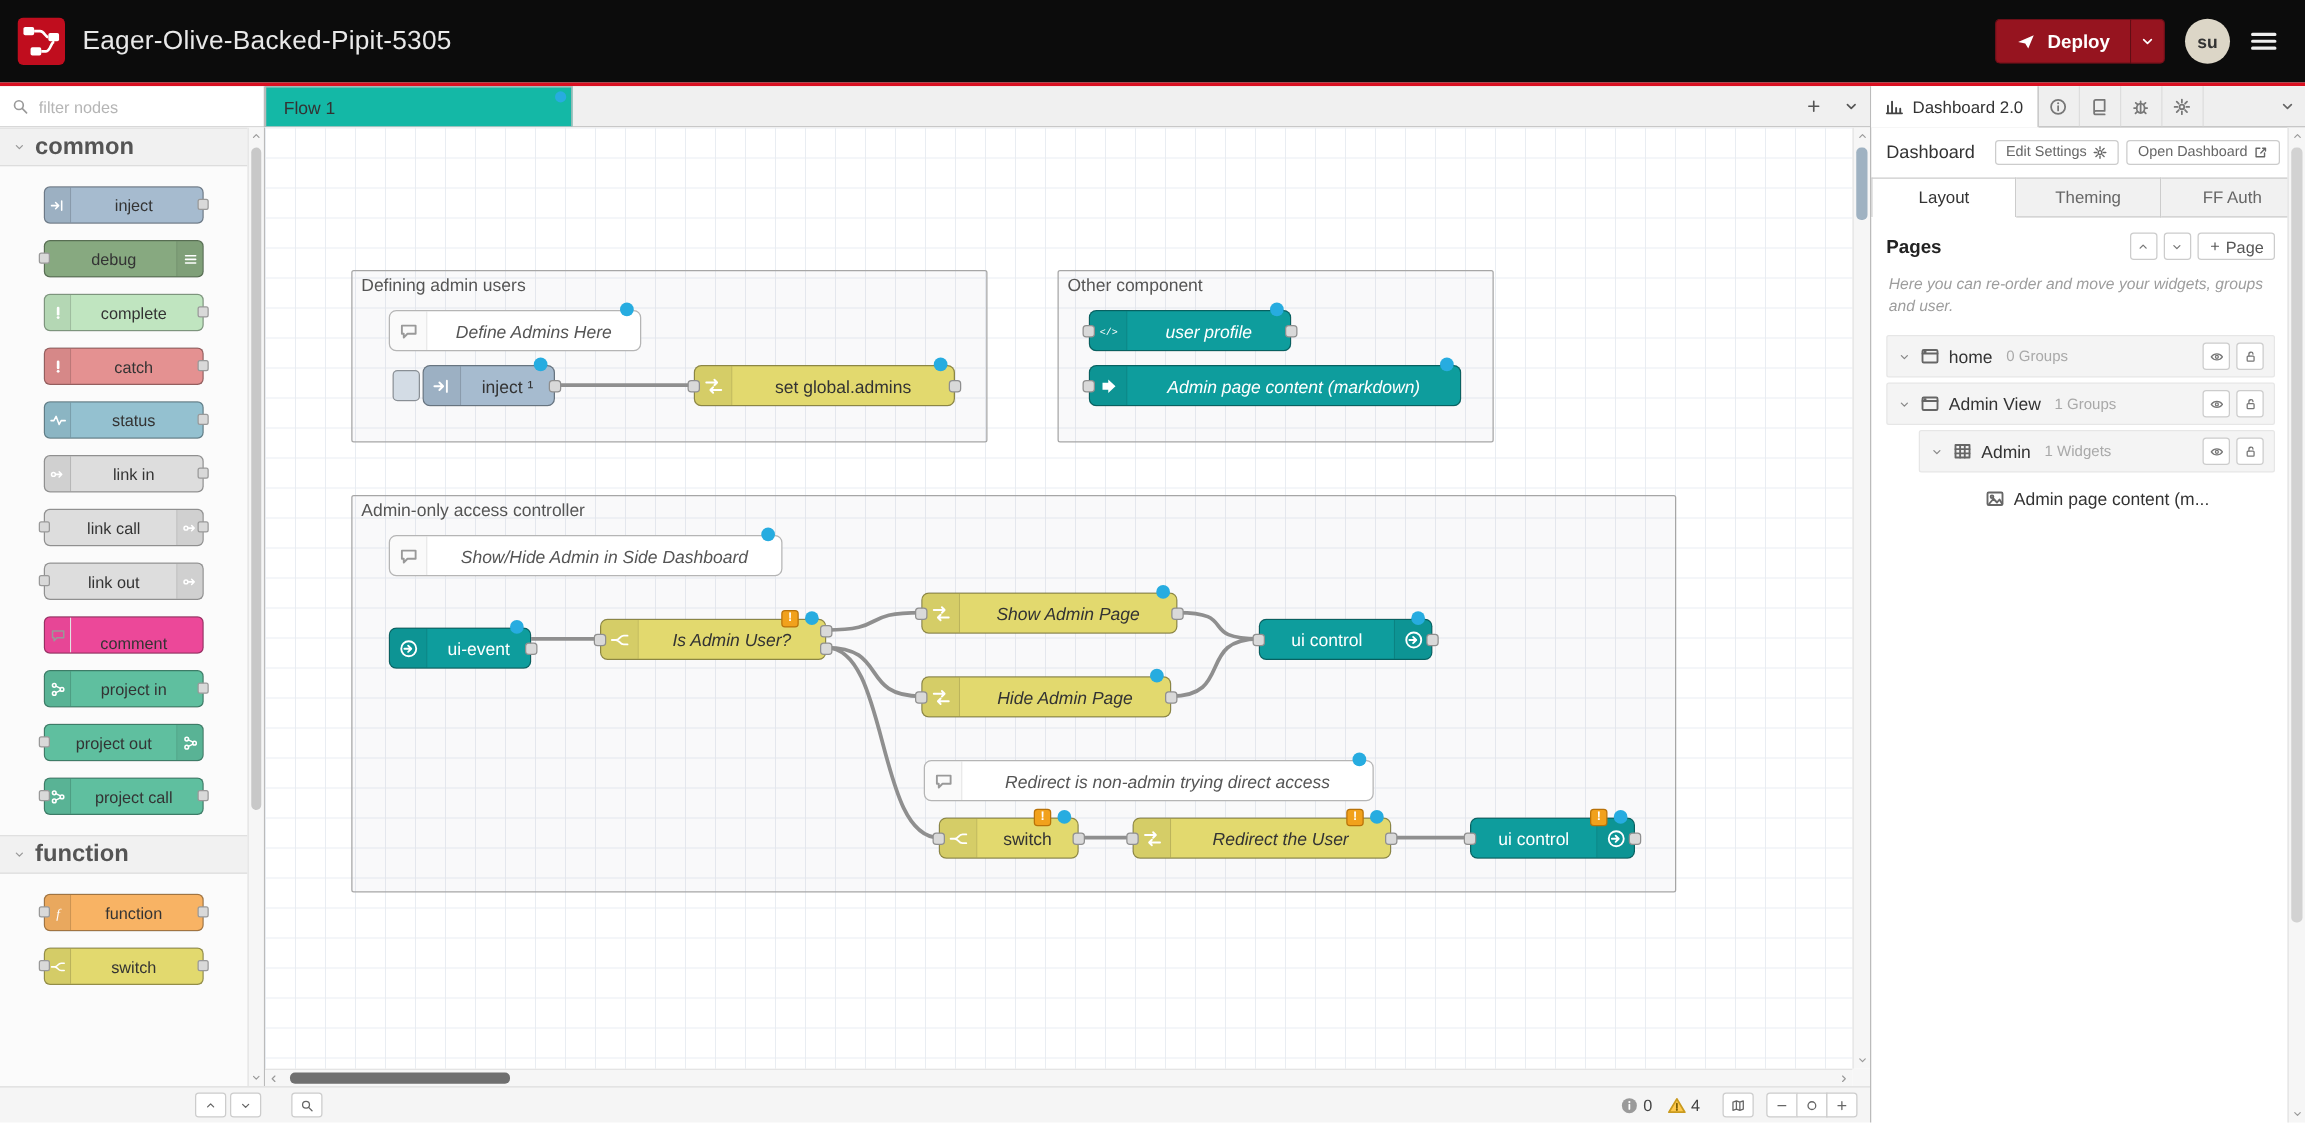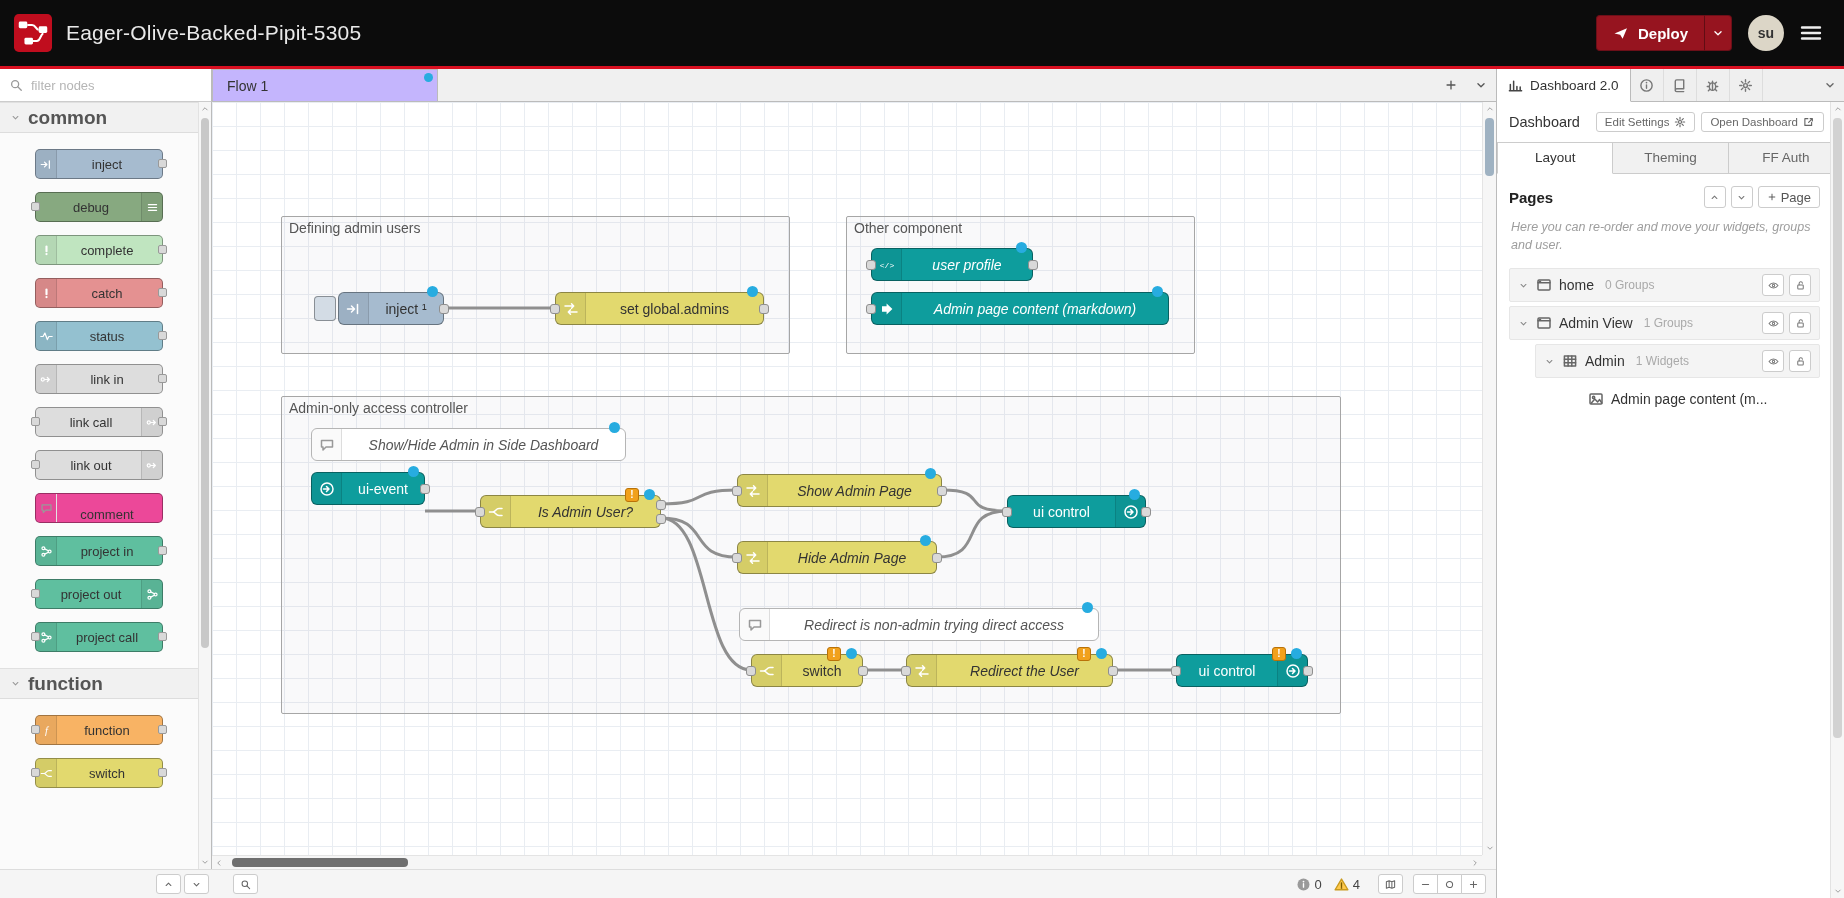--- a/index.html
+++ b/index.html
@@ -22,21 +22,21 @@
   .menu-btn .icn{width:22px;height:22px;}
   .redline{height:3px;background:#da1021;}
 
   
   .main{position:absolute;top:69px;left:0;width:1844px;bottom:0;}
   .topbar{position:absolute;top:0;left:0;width:1496px;height:33px;}
   .search{position:absolute;left:0;top:0;width:212px;height:33px;background:#fff;border-bottom:1px solid #ccc;border-right:1px solid #bbb;display:flex;align-items:center;padding:0 9px;gap:6px;color:#999;}
   .search input{border:none;outline:none;flex:1;font-size:13px;color:#333;background:transparent;min-width:0;font-family:"Liberation Sans",sans-serif;}
   .search input::placeholder{color:#b5b5b5;}
   .tabbar{position:absolute;left:212px;right:0;top:0;height:33px;background:#f0f0f0;border-bottom:1px solid #bbb;display:flex;}
-  .flow-tab{position:relative;width:226px;background:#c4b5fd;border:1px solid #bbb;border-bottom:none;display:flex;align-items:center;padding:12px 14px;font-size:14px;color:#333;cursor:pointer;}
+  .flow-tab{position:relative;width:246px;background:#14b8a6;border:1px solid #bbb;border-bottom:none;display:flex;align-items:center;padding:12px 14px;font-size:14px;color:#333;cursor:pointer;}
   .tab-dot{position:absolute;top:3px;right:4px;width:9px;height:9px;border-radius:50%;background:#27ace0;}
   .tabbar-btns{margin-left:auto;display:flex;align-items:stretch;}
   .tb-btn{width:30px;display:flex;align-items:center;justify-content:center;color:#555;cursor:pointer;}
 
   
   .palette{position:absolute;top:33px;left:0;width:212px;bottom:29px;background:#fbfbfb;border-right:1px solid #bbb;overflow:hidden;}
   #palette-scroll{position:absolute;top:0;left:0;right:13px;bottom:0;}
   .pal-cat{height:31px;background:#f1f1f1;border-top:1px solid #e0e0e0;border-bottom:1px solid #ddd;display:flex;align-items:center;gap:7px;padding:0 10px;font-size:19px;font-weight:bold;color:#555;cursor:pointer;}
   .pal-cat .icn{width:11px;height:11px;color:#999;}
   .pal-box{padding:3px 0;}
@@ -450,20 +450,29 @@
           <path d="M232 206 C287.5 206 287.5 206 343 206" class="wire"></path>
           <path d="M213 409 C263 409 218 409 268 409" class="wire"></path>
           <path d="M449 402 C499 402 475 388 525 388" class="wire"></path>
           <path d="M449 416 C499 416 475 455 525 455" class="wire"></path>
           <path d="M449 416 C499 416 489 568 539 568" class="wire"></path>
           <path d="M730 388 C780 388 745 409 795 409" class="wire"></path>
           <path d="M725 455 C775 455 745 409 795 409" class="wire"></path>
           <path d="M651 568 C701 568 644 568 694 568" class="wire"></path>
           <path d="M901 568 C951 568 914 568 964 568" class="wire"></path>
         </svg>
+        <div class="fnode comment it" style="left: 99px; top: 146px; width: 202px;">
+          <span class="istrip left cmt">
+            <svg class="icn" viewBox="0 0 16 16">
+              <path d="M2.5 3.5h11v6.5h-6.5L4 13v-3H2.5z"></path>
+            </svg>
+          </span>
+          <span class="nlbl" style="margin-left:30px">Define Admins Here</span>
+          <span class="badge-dot"></span>
+        </div>
         <div class="fnode" style="left: 126px; top: 190px; width: 106px; background: rgb(166, 187, 207);">
           <span class="inj-btn"></span>
           <span class="istrip left">
             <svg class="icn" viewBox="0 0 16 16">
               <path d="M1.5 8H8M5.5 5L8.5 8 5.5 11M11.5 3.5v9"></path>
             </svg>
           </span>
           <span class="nlbl" style="margin-left:30px">inject ¹</span>
           <span class="nport po"></span>
           <span class="badge-dot"></span>
@@ -502,21 +511,21 @@
         </div>
         <div class="fnode comment it" style="left: 99px; top: 326px; width: 315px;">
           <span class="istrip left cmt">
             <svg class="icn" viewBox="0 0 16 16">
               <path d="M2.5 3.5h11v6.5h-6.5L4 13v-3H2.5z"></path>
             </svg>
           </span>
           <span class="nlbl" style="margin-left:30px">Show/Hide Admin in Side Dashboard</span>
           <span class="badge-dot"></span>
         </div>
-        <div class="fnode light" style="left: 99px; top: 370px; width: 114px; background: rgb(14, 157, 157);">
+        <div class="fnode light" style="left: 99px; top: 400px; width: 114px; background: rgb(14, 157, 157);">
           <span class="istrip left">
             <svg class="icn" viewBox="0 0 16 16">
               <circle cx="8" cy="8" r="6"></circle>
               <path d="M4.5 8h5M7.5 5.5L10 8l-2.5 2.5"></path>
             </svg>
           </span>
           <span class="nlbl" style="margin-left:30px">ui-event</span>
           <span class="nport po"></span>
           <span class="badge-dot"></span>
         </div>

